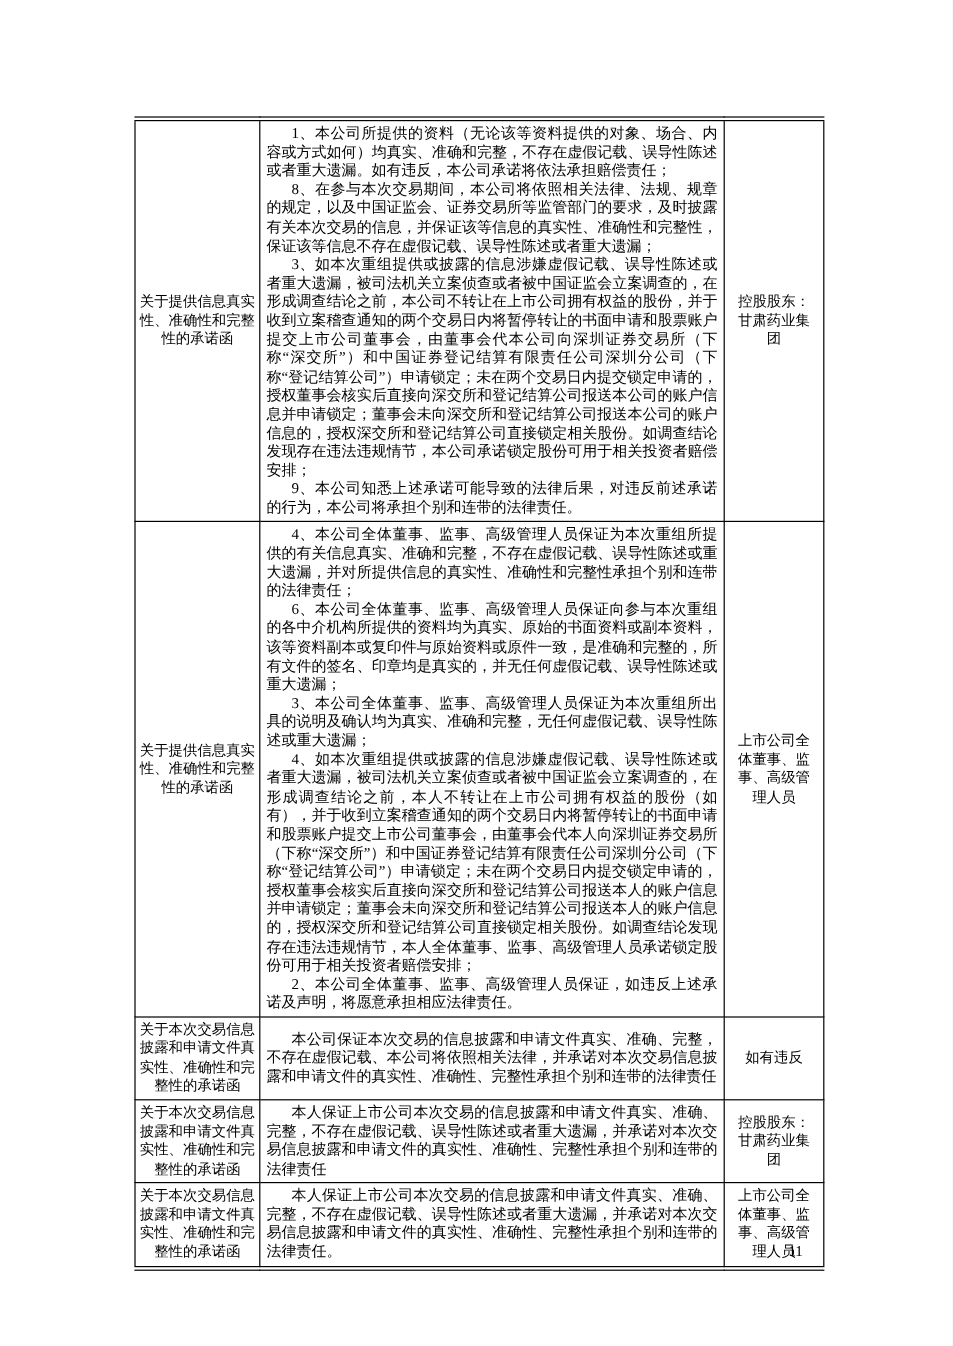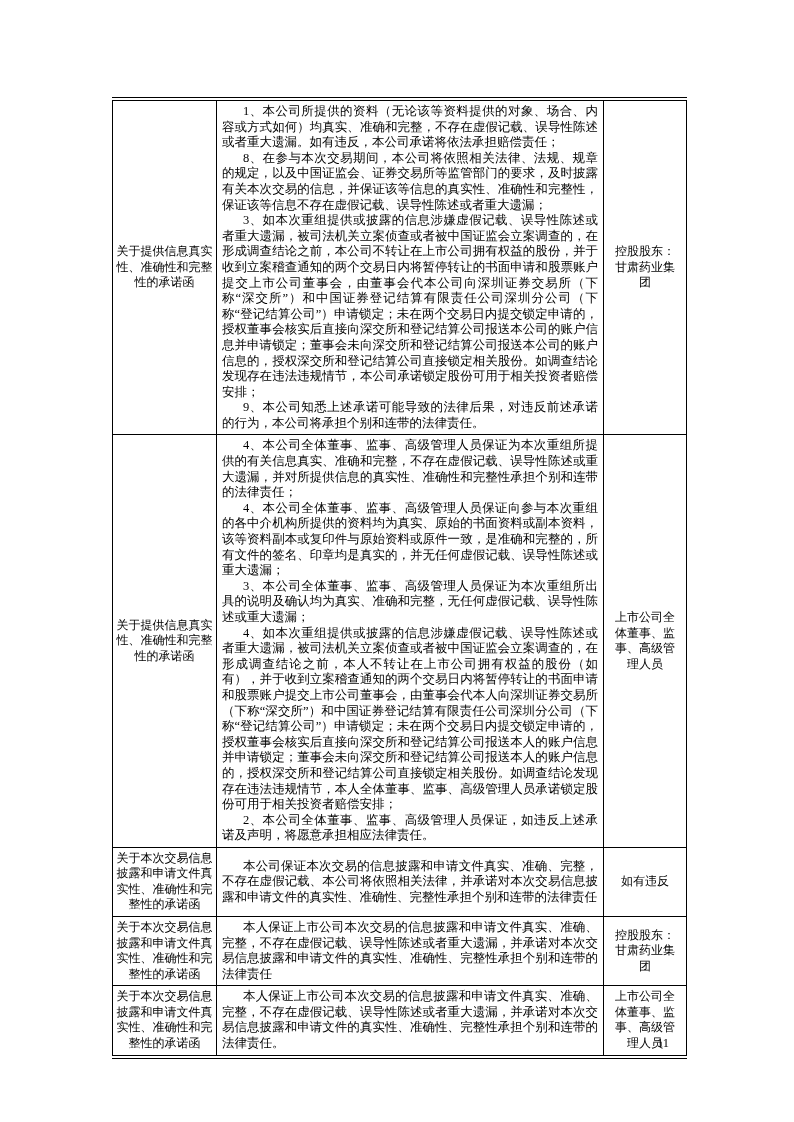--- a/index.html
+++ b/index.html
@@ -78,21 +78,21 @@
           <p>3、如本次重组提供或披露的信息涉嫌虚假记载、误导性陈述或者重大遗漏，被司法机关立案侦查或者被中国证监会立案调查的，在形成调查结论之前，本公司不转让在上市公司拥有权益的股份，并于收到立案稽查通知的两个交易日内将暂停转让的书面申请和股票账户提交上市公司董事会，由董事会代本公司向深圳证券交易所（下称“深交所”）和中国证券登记结算有限责任公司深圳分公司（下称“登记结算公司”）申请锁定；未在两个交易日内提交锁定申请的，授权董事会核实后直接向深交所和登记结算公司报送本公司的账户信息并申请锁定；董事会未向深交所和登记结算公司报送本公司的账户信息的，授权深交所和登记结算公司直接锁定相关股份。如调查结论发现存在违法违规情节，本公司承诺锁定股份可用于相关投资者赔偿安排；</p>
           <p>9、本公司知悉上述承诺可能导致的法律后果，对违反前述承诺的行为，本公司将承担个别和连带的法律责任。</p>
         </td>
         <td class="party-cell">控股股东：甘肃药业集团</td>
       </tr>
 
       <tr>
         <td class="title-cell">关于提供信息真实性、准确性和完整性的承诺函</td>
         <td class="content-cell">
           <p>4、本公司全体董事、监事、高级管理人员保证为本次重组所提供的有关信息真实、准确和完整，不存在虚假记载、误导性陈述或重大遗漏，并对所提供信息的真实性、准确性和完整性承担个别和连带的法律责任；</p>
-          <p>4、本公司全体董事、监事、高级管理人员保证向参与本次重组的各中介机构所提供的资料均为真实、原始的书面资料或副本资料，该等资料副本或复印件与原始资料或原件一致，是准确和完整的，所有文件的签名、印章均是真实的，并无任何虚假记载、误导性陈述或重大遗漏；</p>
+          <p>6、本公司全体董事、监事、高级管理人员保证向参与本次重组的各中介机构所提供的资料均为真实、原始的书面资料或副本资料，该等资料副本或复印件与原始资料或原件一致，是准确和完整的，所有文件的签名、印章均是真实的，并无任何虚假记载、误导性陈述或重大遗漏；</p>
           <p>3、本公司全体董事、监事、高级管理人员保证为本次重组所出具的说明及确认均为真实、准确和完整，无任何虚假记载、误导性陈述或重大遗漏；</p>
           <p>4、如本次重组提供或披露的信息涉嫌虚假记载、误导性陈述或者重大遗漏，被司法机关立案侦查或者被中国证监会立案调查的，在形成调查结论之前，本人不转让在上市公司拥有权益的股份（如有），并于收到立案稽查通知的两个交易日内将暂停转让的书面申请和股票账户提交上市公司董事会，由董事会代本人向深圳证券交易所（下称“深交所”）和中国证券登记结算有限责任公司深圳分公司（下称“登记结算公司”）申请锁定；未在两个交易日内提交锁定申请的，授权董事会核实后直接向深交所和登记结算公司报送本人的账户信息并申请锁定；董事会未向深交所和登记结算公司报送本人的账户信息的，授权深交所和登记结算公司直接锁定相关股份。如调查结论发现存在违法违规情节，本人全体董事、监事、高级管理人员承诺锁定股份可用于相关投资者赔偿安排；</p>
           <p>2、本公司全体董事、监事、高级管理人员保证，如违反上述承诺及声明，将愿意承担相应法律责任。</p>
         </td>
         <td class="party-cell">上市公司全体董事、监事、高级管理人员</td>
       </tr>
 
       <tr>
         <td class="title-cell">关于本次交易信息披露和申请文件真实性、准确性和完整性的承诺函</td>
         <td class="content-cell">

